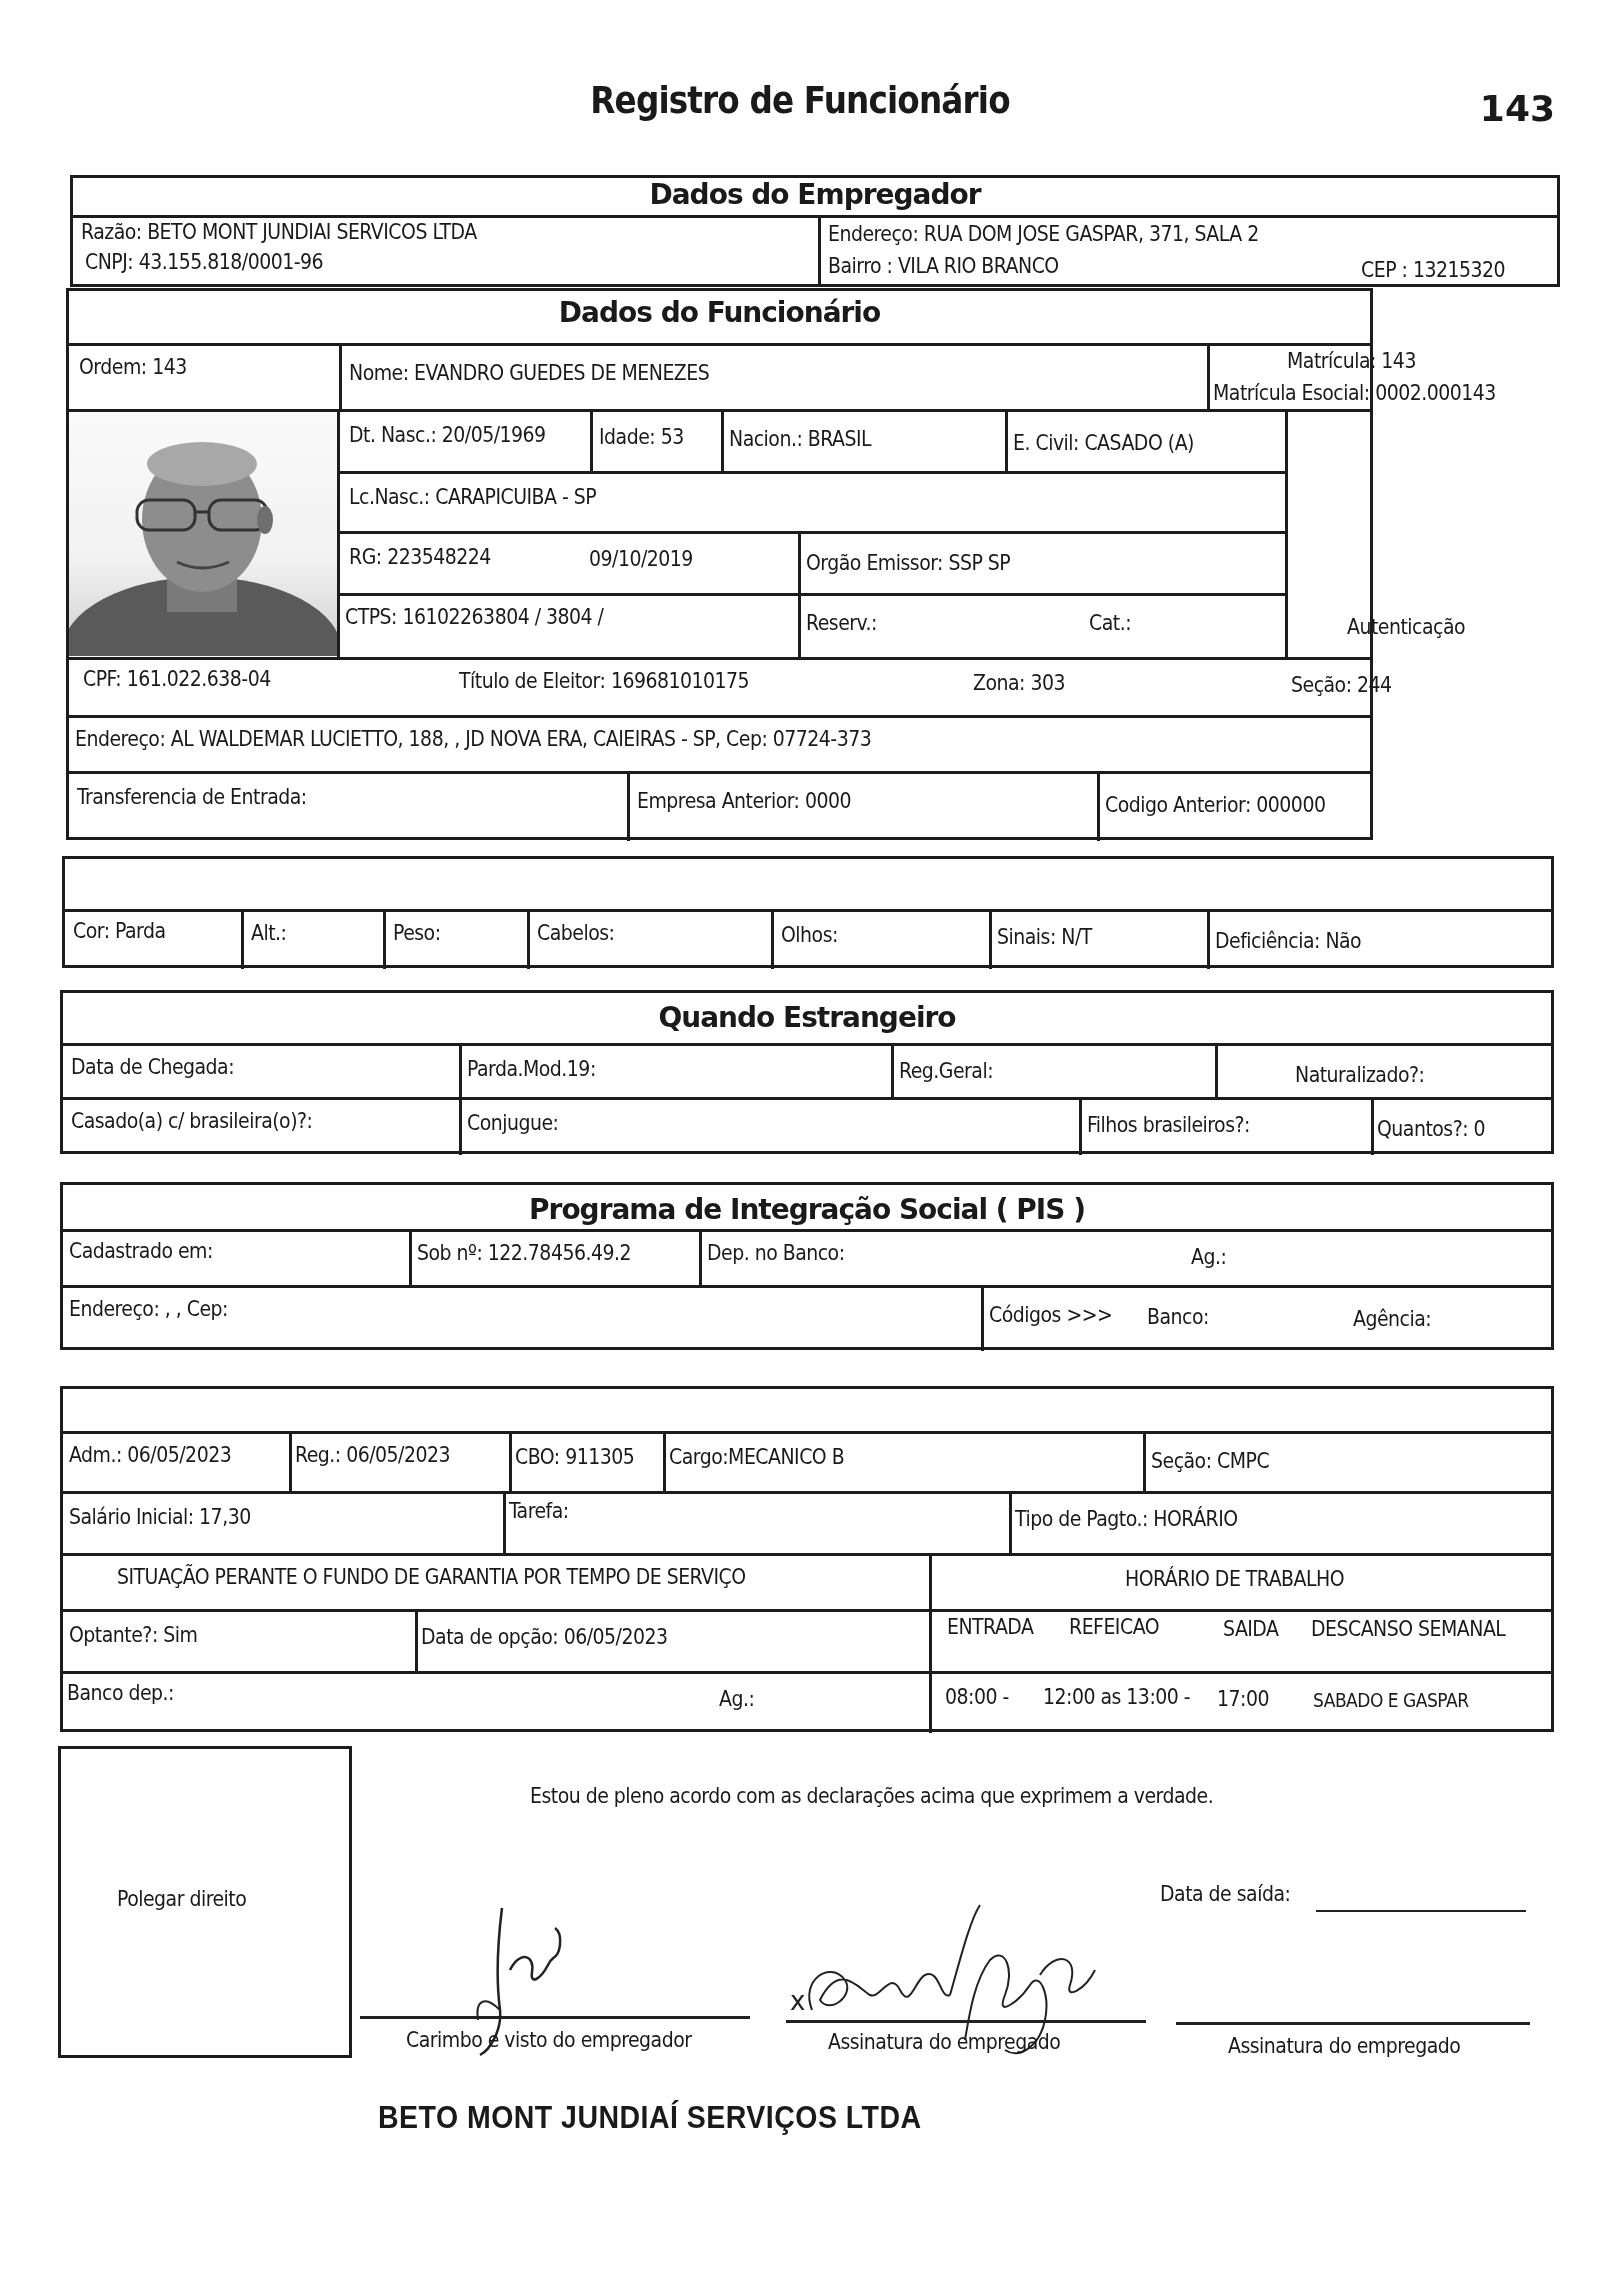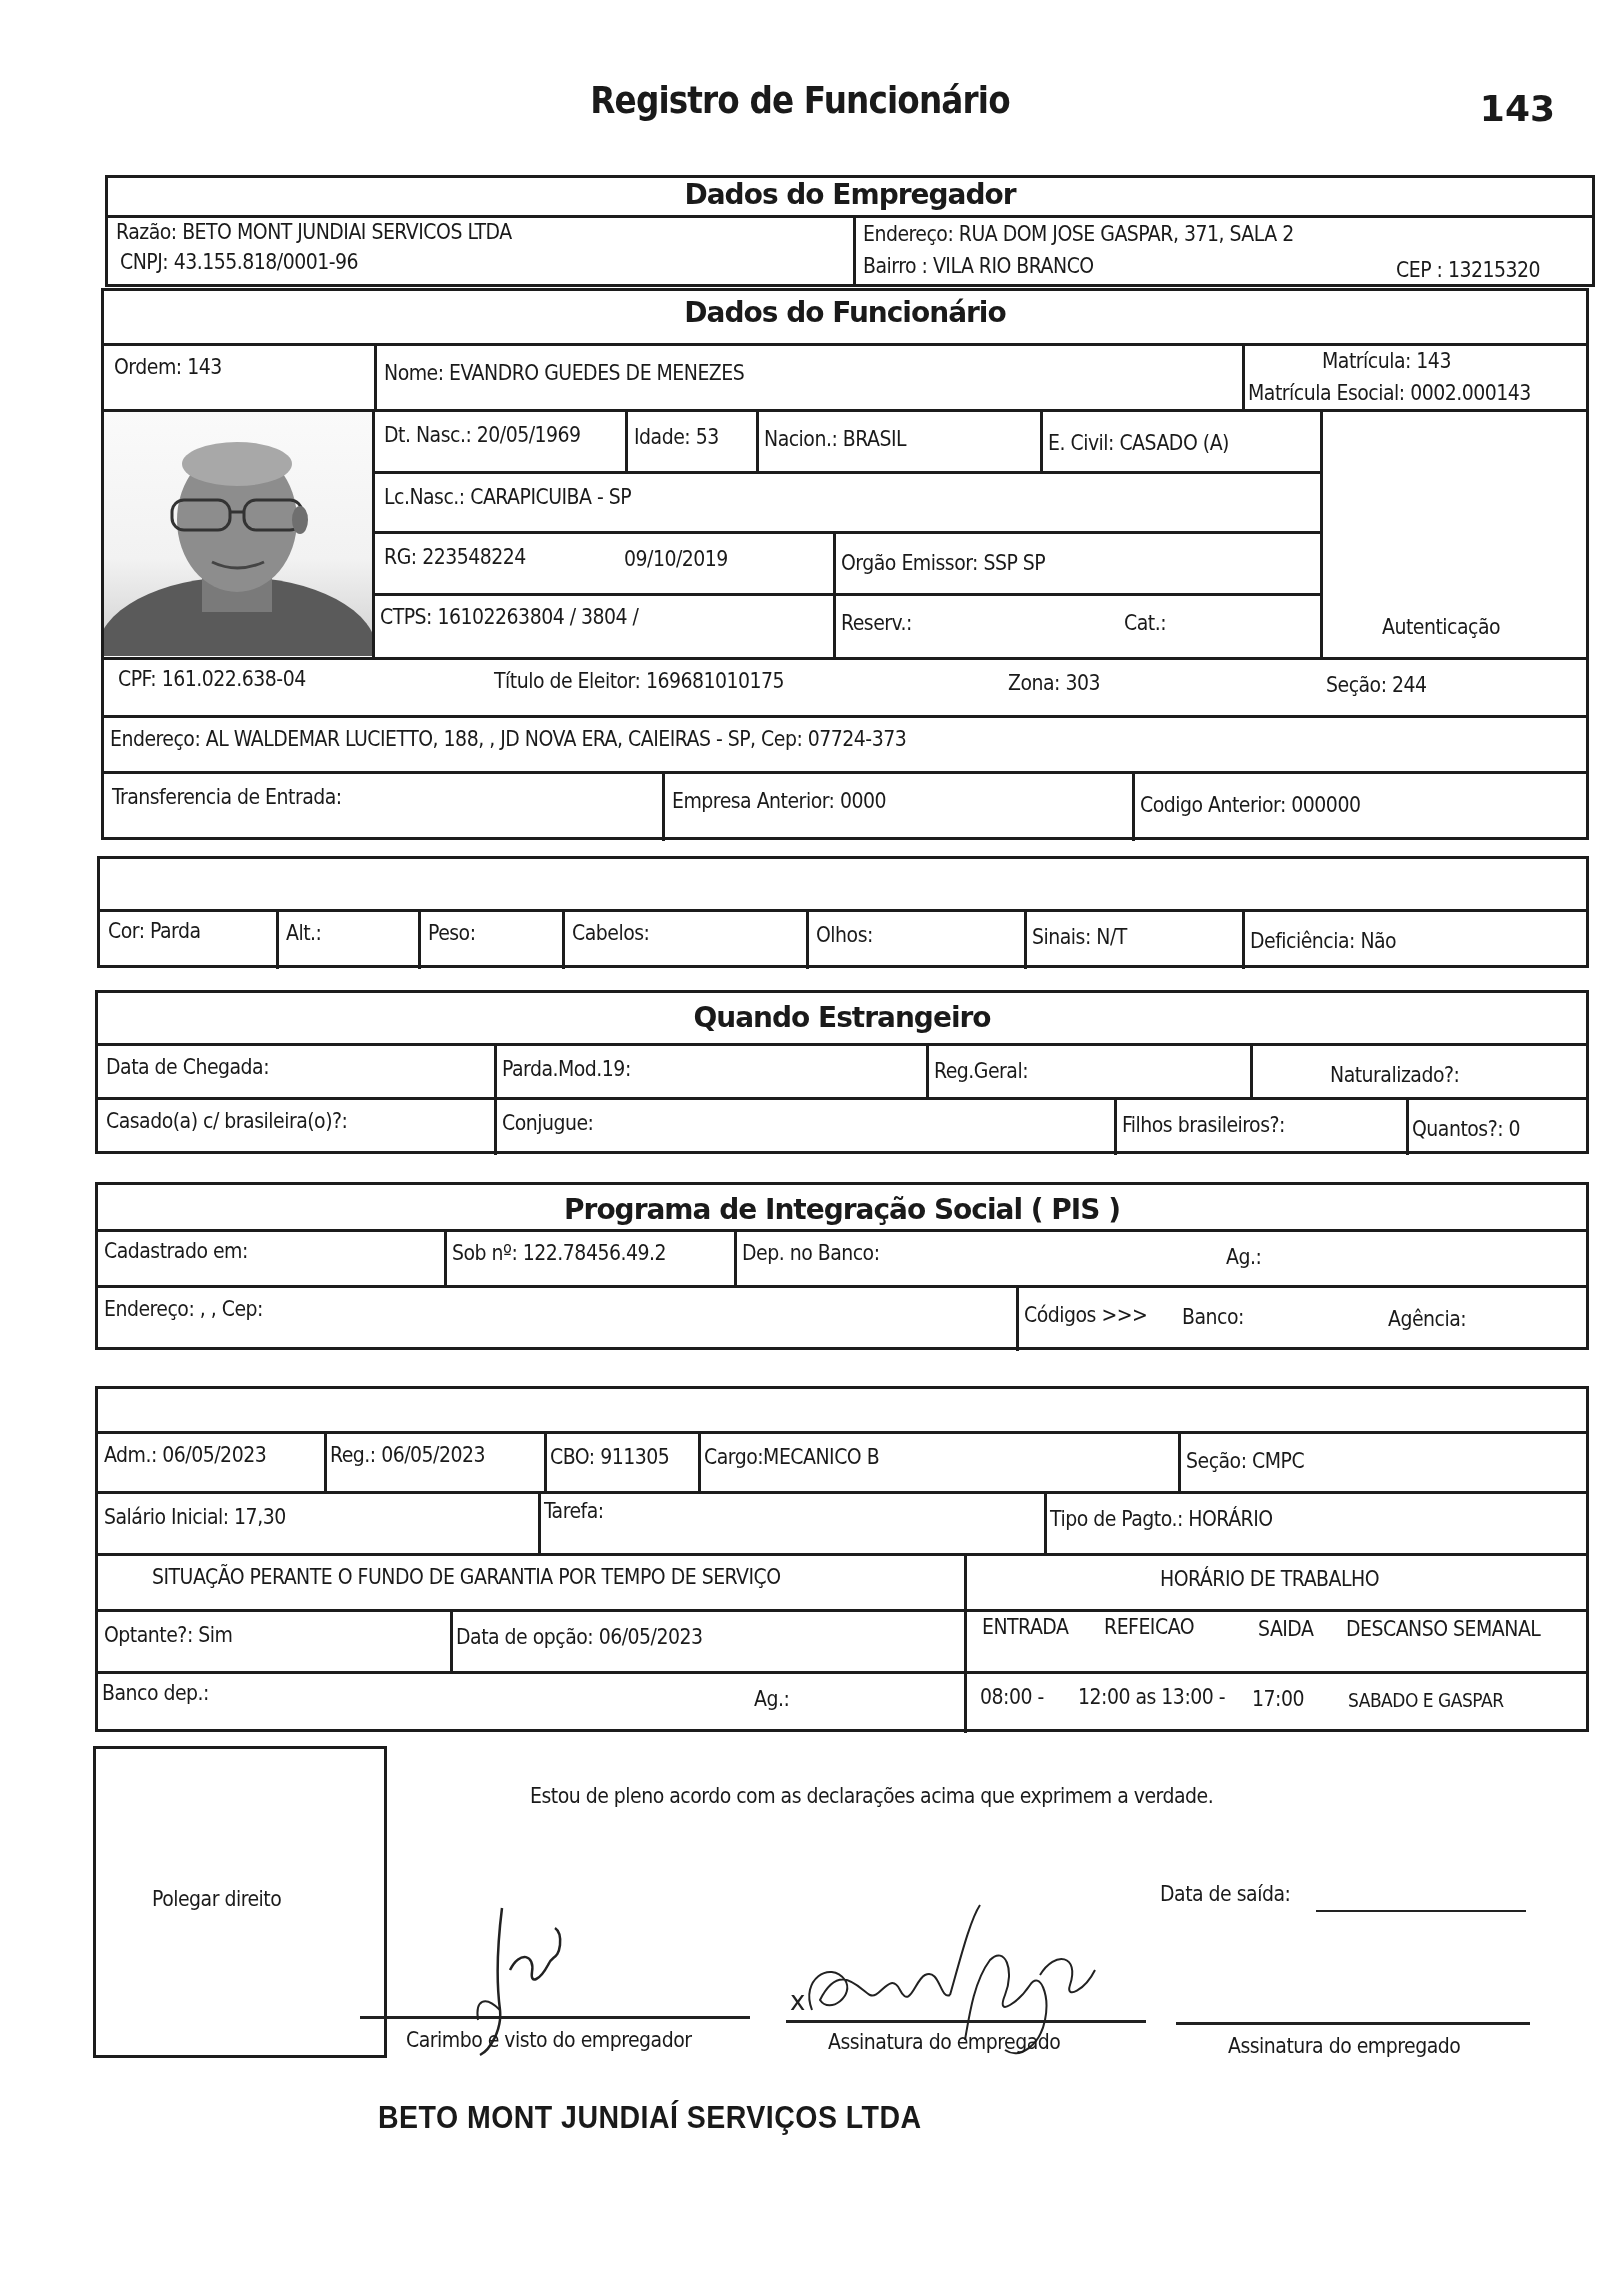--- a/index.html
+++ b/index.html
@@ -3,21 +3,21 @@
 <meta charset="utf-8">
 <style>
   html, body { margin: 0; padding: 0; background: #ffffff; }
   body { width: 1600px; height: 2272px; position: relative; overflow: hidden;
          font-family: "DejaVu Sans Condensed", "DejaVu Sans", sans-serif; color: #1a1a1a; }
   .abs { position: absolute; }
   .title { left: 0; width: 1600px; top: 78px; text-align: center; font-size: 38px; font-weight: bold;
            letter-spacing: -1px; font-family: "DejaVu Sans", sans-serif; transform: scaleX(0.86); }
   .pagenum { right: 45px; top: 88px; font-size: 36px; font-weight: bold; font-family: "DejaVu Sans", sans-serif; }
 
-  .box { position: absolute; border: 3px solid #1c1c1c; box-sizing: border-box; background: #fff; margin-left: 35px; }
+  .box { position: absolute; border: 3px solid #1c1c1c; box-sizing: border-box; background: #fff; }
   .hline { position: absolute; height: 0; border-top: 3px solid #1c1c1c; }
   .vline { position: absolute; width: 0; border-left: 3px solid #1c1c1c; }
   .sec-title { position: absolute; left: 0; right: 0; text-align: center; font-weight: bold; font-size: 28px;
                letter-spacing: -1px; font-family: "DejaVu Sans", sans-serif; }
   .t { position: absolute; font-size: 21px; white-space: nowrap; letter-spacing: -0.5px; }
   .t.sm { font-size: 19px; }
   .photo { position: absolute; overflow: hidden; background: linear-gradient(180deg, #fafafa 0%, #f2f2f2 60%, #cfcfcf 100%); }
   .sig { position: absolute; }
   .sigline { position: absolute; height: 0; border-top: 3px solid #222; }
   .footer-company { position: absolute; left: 378px; top: 2100px; font-size: 31px; font-weight: bold;
@@ -33,21 +33,21 @@
   <div class="sec-title" style="top:0px;">Dados do Empregador</div>
   <div class="hline" style="left:0; right:0; top:37px;"></div>
   <div class="vline" style="left:745px; top:37px; height:72px;"></div>
   <div class="t" style="left:8px; top:42px;">Razão: BETO MONT JUNDIAI SERVICOS LTDA</div>
   <div class="t" style="left:12px; top:72px;">CNPJ: 43.155.818/0001-96</div>
   <div class="t" style="left:755px; top:44px;">Endereço: RUA DOM JOSE GASPAR, 371, SALA 2</div>
   <div class="t" style="left:755px; top:76px;">Bairro : VILA RIO BRANCO</div>
   <div class="t" style="left:1288px; top:80px;">CEP : 13215320</div>
 </div>
 
-<div class="box" style="left:66px; top:288px; width:1488px; height:552px;">
+<div class="box" style="left:66px; top:288px; width:1307px; height:552px;">
   <div class="sec-title" style="top:5px;">Dados do Funcionário</div>
   <div class="hline" style="left:0; right:0; top:52px;"></div>
 
   <div class="vline" style="left:270px; top:52px; height:66px;"></div>
   <div class="vline" style="left:1138px; top:52px; height:66px;"></div>
   <div class="t" style="left:10px; top:64px;">Ordem: 143</div>
   <div class="t" style="left:280px; top:70px;">Nome: EVANDRO GUEDES DE MENEZES</div>
   <div class="t" style="left:1218px; top:58px;">Matrícula: 143</div>
   <div class="t" style="left:1144px; top:90px;">Matrícula Esocial: 0002.000143</div>
   <div class="hline" style="left:0; right:0; top:118px;"></div>

